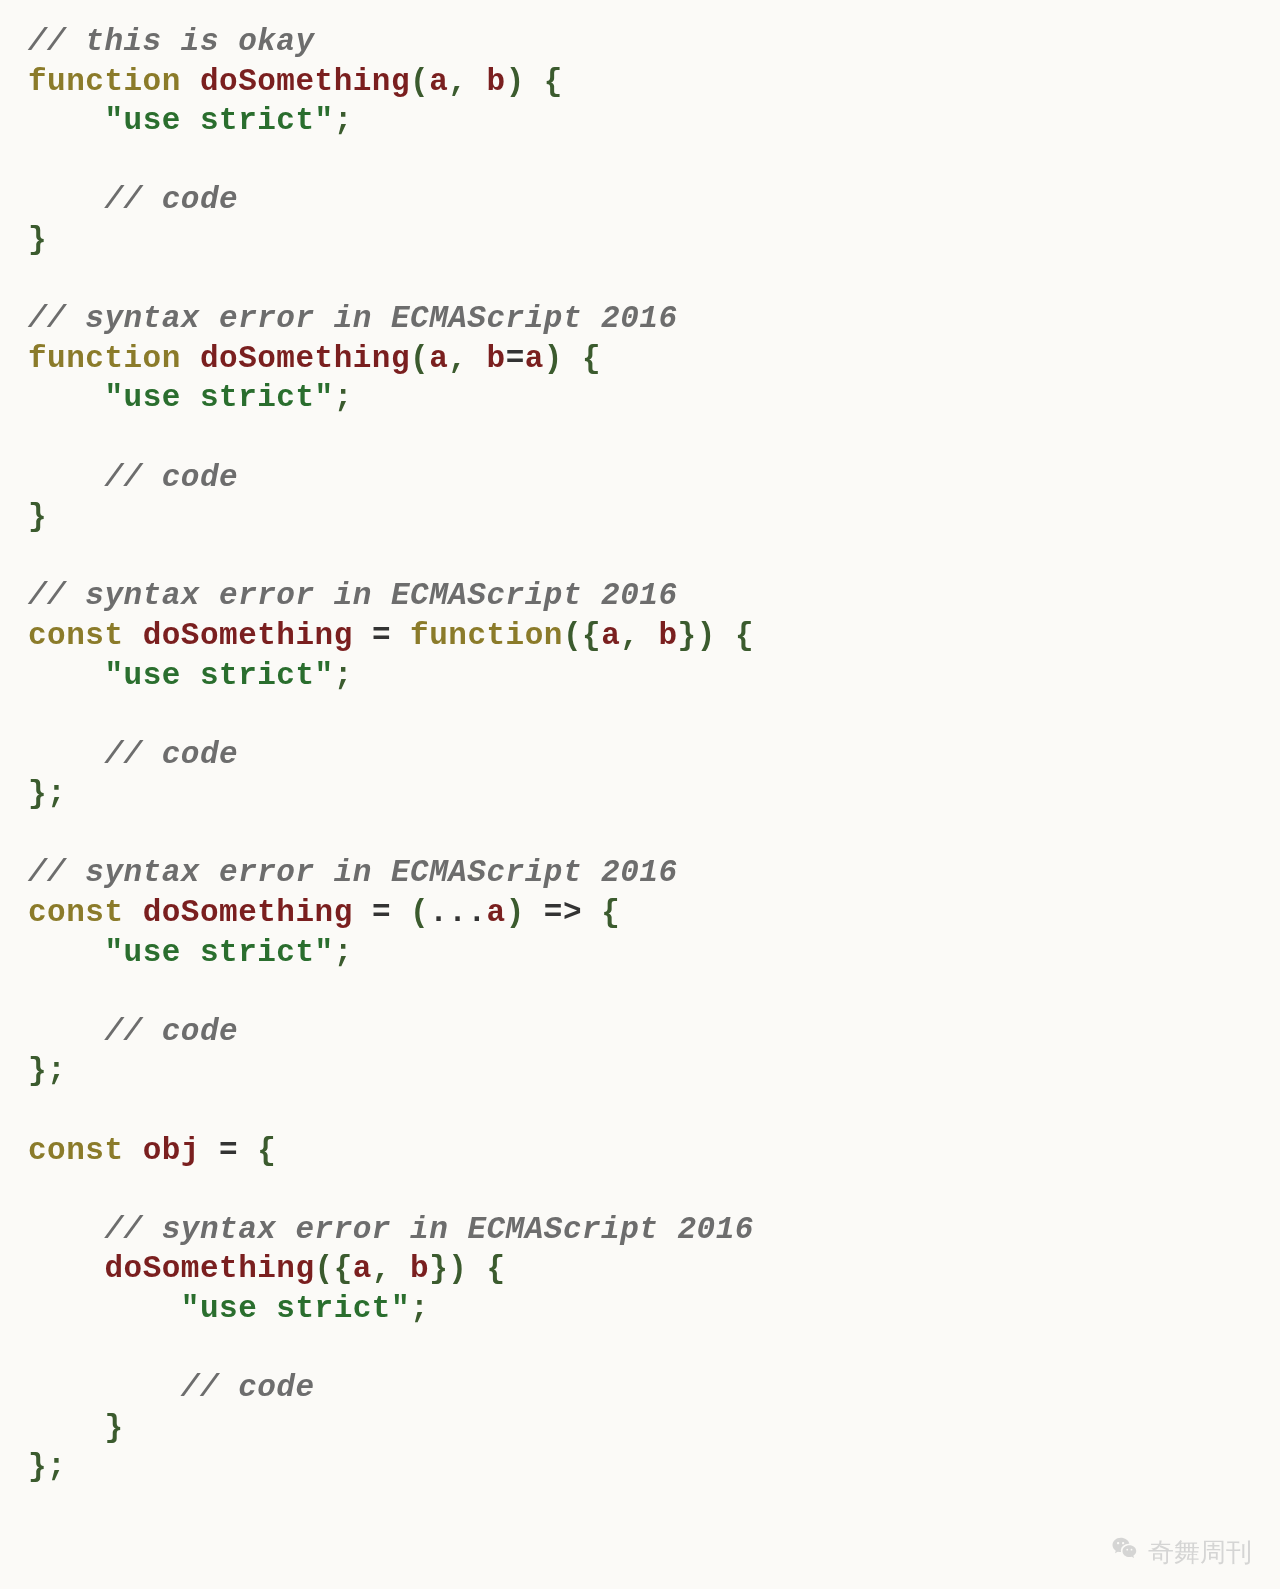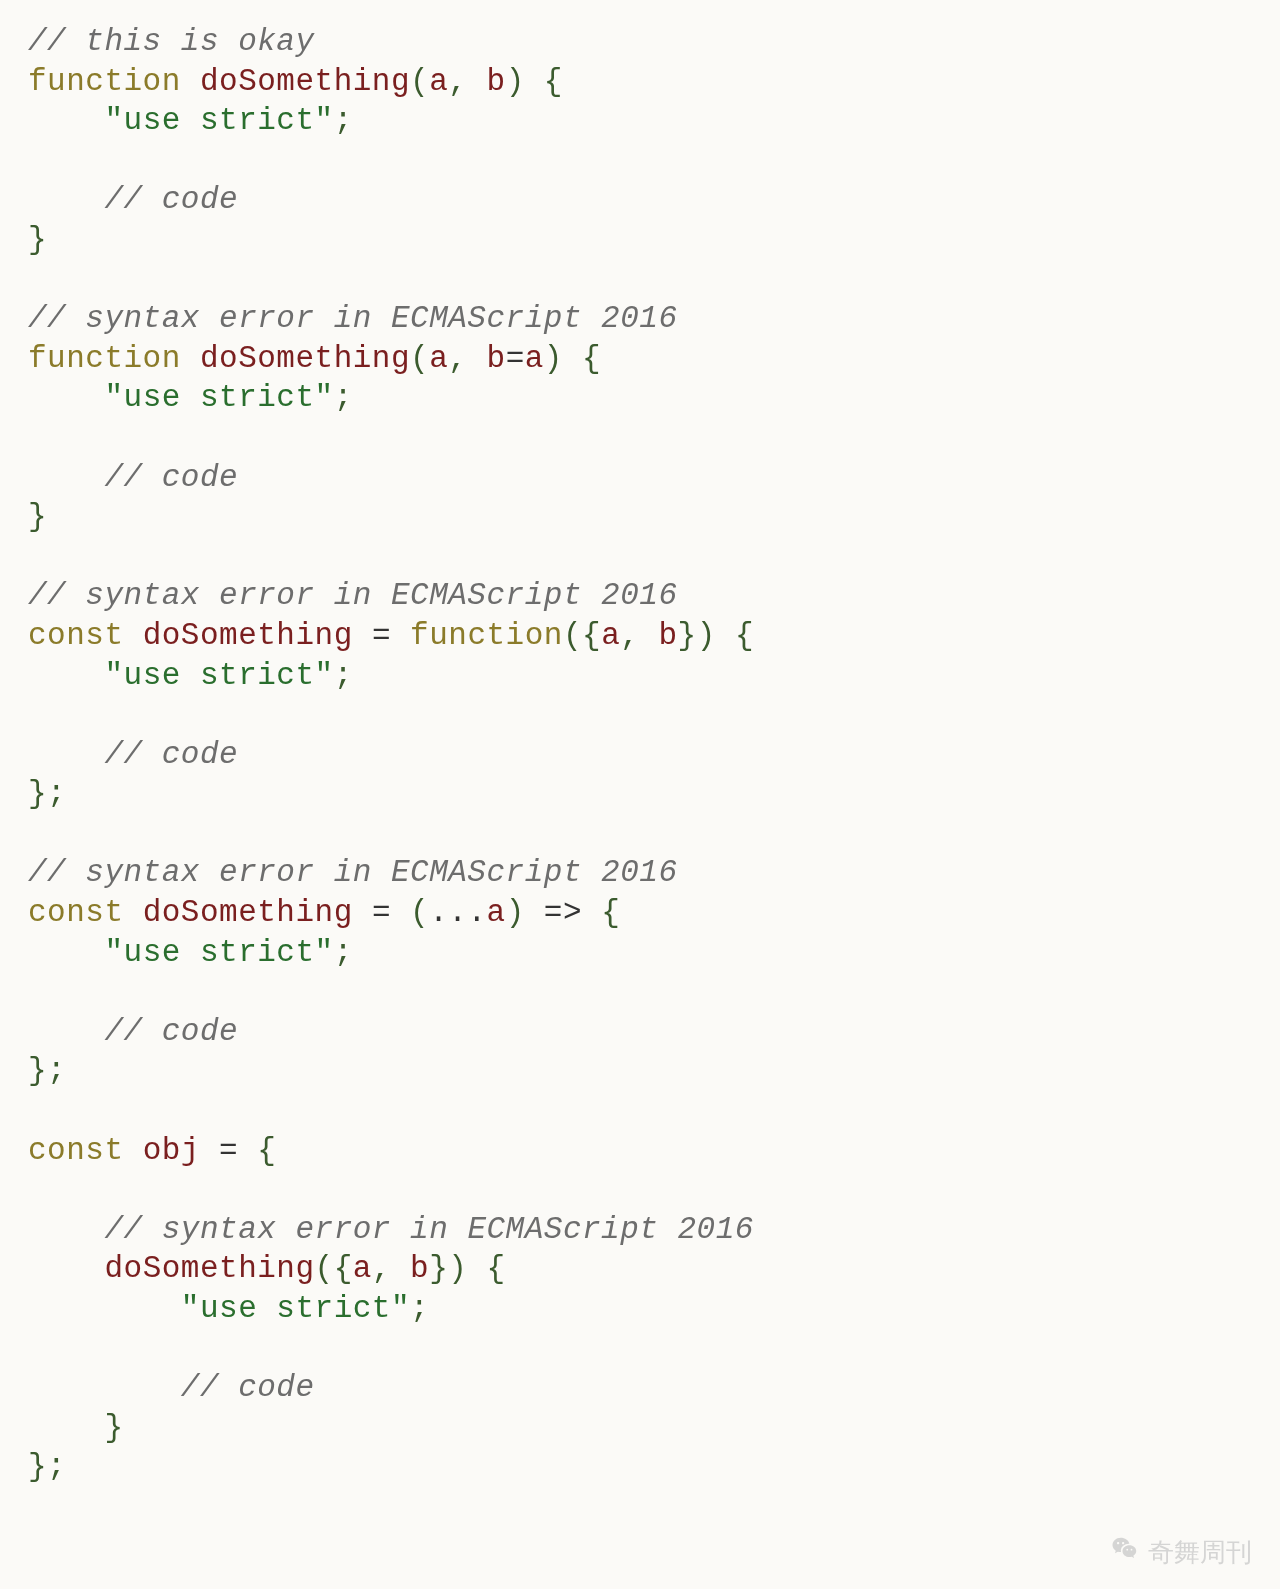--- a/index.html
+++ b/index.html
@@ -18,21 +18,21 @@
   }
   pre.code {
     margin: 0;
     padding: 22px 12px 22px 28px;
     font-family: "Courier New", Courier, monospace;
     font-size: 31px;
     line-height: 39.6px;
     white-space: pre;
     color: #333;
     letter-spacing: 0.5px;
-    font-weight: 400;
+    font-weight: 700;
   }
   .tok-kw { color: #8b7b2a; }          
   .tok-fn { color: #7a1f1f; }          
   .tok-str { color: #2a6e2e; }         
   .tok-cmt { color: #6d6d6d; font-style: italic; } 
   .tok-op { color: #333; }             
   .tok-punc { color: #3b5b2e; }
 
   .watermark {
     position: absolute;

